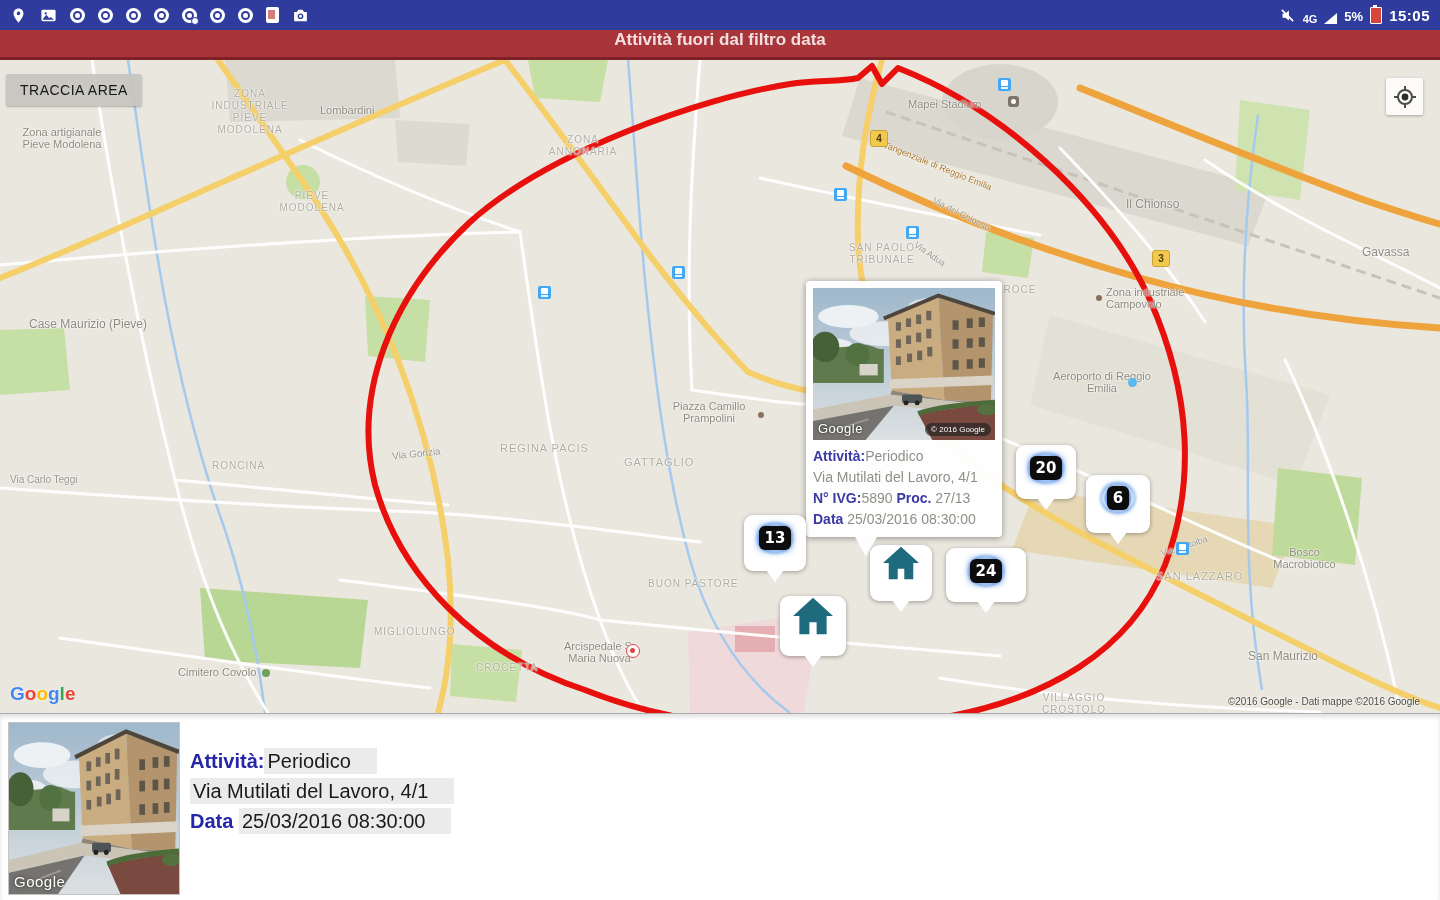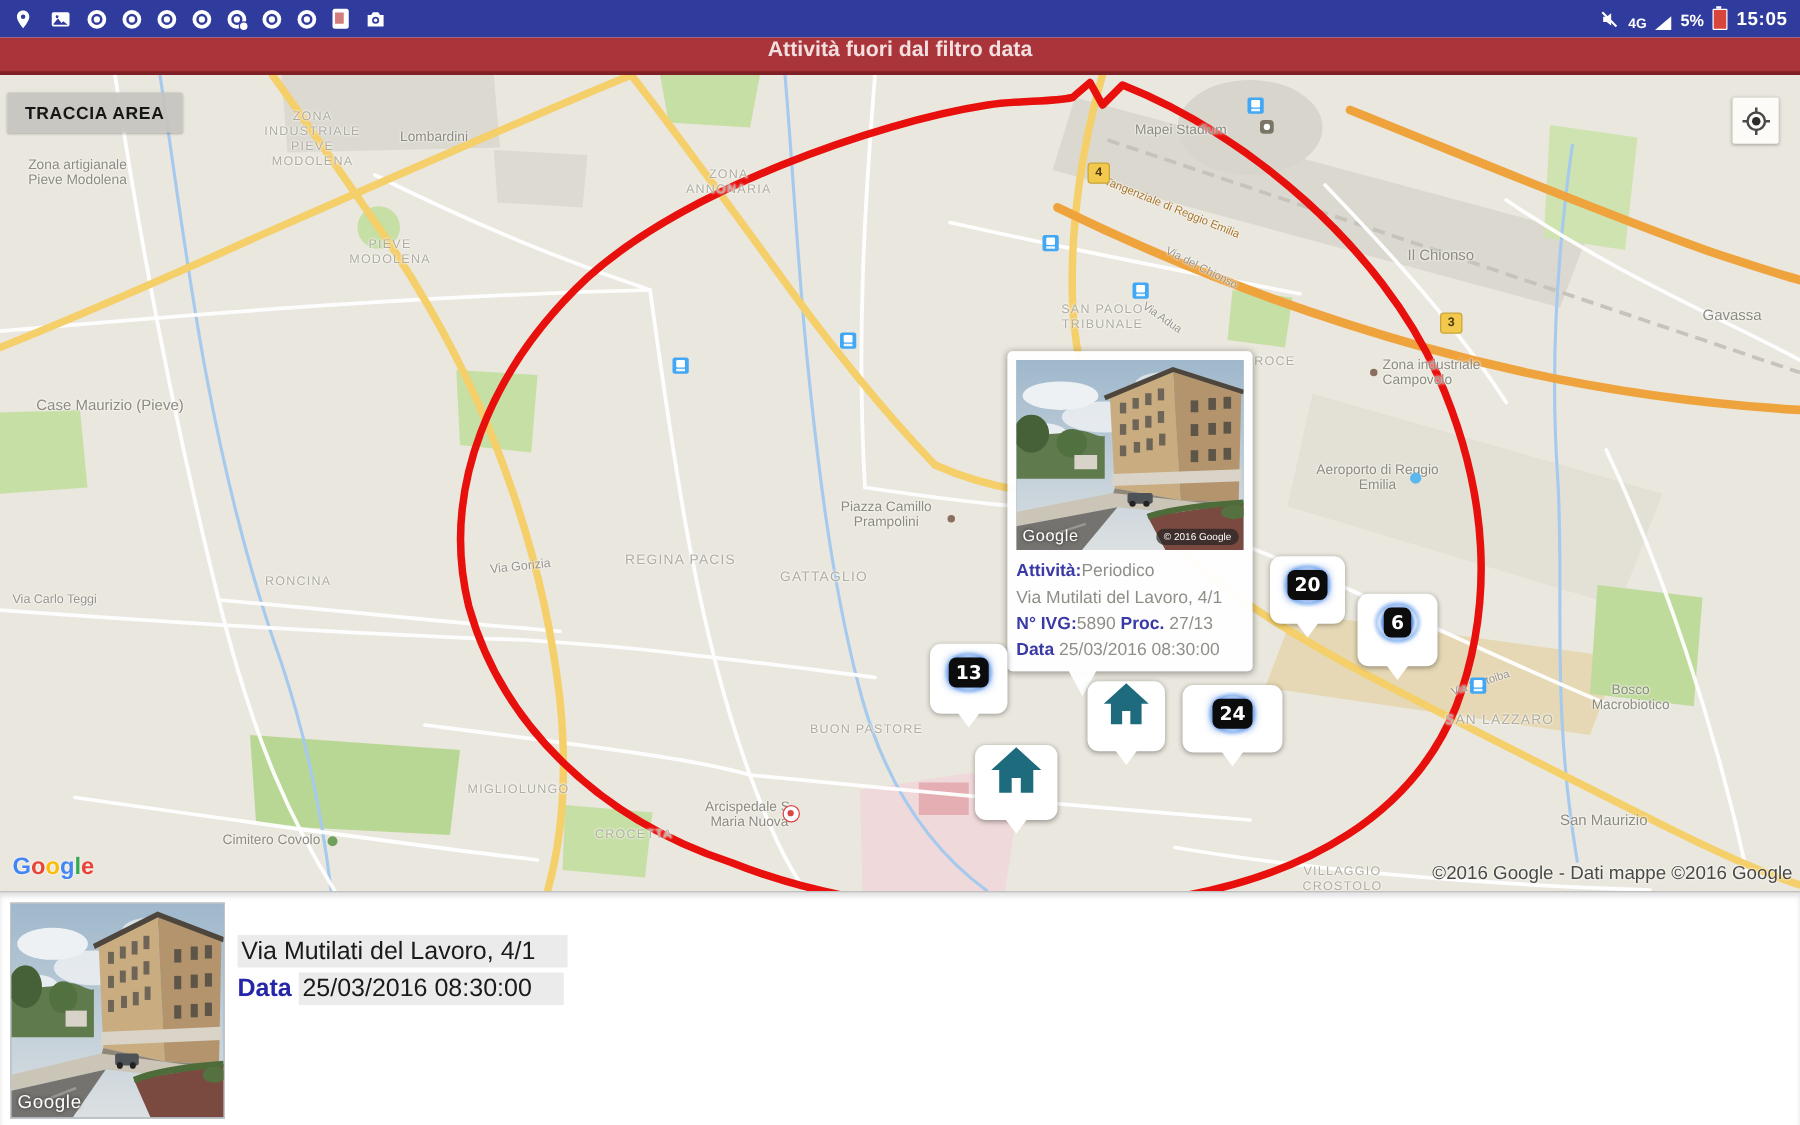--- a/index.html
+++ b/index.html
@@ -40,21 +40,21 @@
   .shield{position:absolute;width:16px;height:15px;background:#F2C94C;border:1px solid #C9A437;border-radius:3px;
           color:#4A3B10;font-size:10px;font-weight:bold;text-align:center;line-height:15px;z-index:3}
   .poi-dot{position:absolute;border-radius:50%;z-index:3}
   .transit{position:absolute;width:13px;height:13px;background:#42A7F5;border-radius:2px;z-index:3}
   .transit::after{content:"";position:absolute;left:3px;top:2px;width:7px;height:6px;background:#fff;border-radius:1px}
   .transit::before{content:"";position:absolute;left:3px;bottom:2px;width:7px;height:2px;background:#fff;opacity:.9}
   .stadium-ic{position:absolute;width:11px;height:11px;background:#7B7568;border-radius:3px;z-index:3}
   .stadium-ic::after{content:"";position:absolute;left:3px;top:3px;width:5px;height:5px;border-radius:50%;background:#fff}
 
   .trace-btn{position:absolute;left:6px;top:14px;background:rgba(198,196,190,.93);border-radius:2px;
-             padding:8px 14px;font-size:14px;font-weight:bold;color:#161616;letter-spacing:.5px;
+             padding:8px 14px;font-size:14px;font-weight:normal;color:#161616;letter-spacing:.5px;
              box-shadow:0 1px 2px rgba(0,0,0,.25);z-index:6}
   .locate-btn{position:absolute;left:1386px;top:18px;width:37px;height:37px;background:#FCFBF8;border-radius:2px;
               box-shadow:0 1px 3px rgba(0,0,0,.3);display:flex;align-items:center;justify-content:center;z-index:6}
 
   
   .marker{position:absolute;width:62px;height:56px;background:#fff;border-radius:9px;
           box-shadow:0 1px 4px rgba(0,0,0,.35);display:flex;justify-content:center;z-index:5}
   .marker::after{content:"";position:absolute;bottom:-11px;left:50%;transform:translateX(-50%);
                  border:9px solid transparent;border-top:12px solid #fff;border-bottom:0}
   .glow{position:relative;width:52px;height:46px;display:flex;align-items:center;justify-content:center;
@@ -74,21 +74,21 @@
   .val{color:#8F8F88}
   .wm{position:absolute;left:5px;bottom:4px;color:#fff;font-size:13px;letter-spacing:.5px;
       text-shadow:0 0 3px rgba(0,0,0,.7)}
   .photo-badge{position:absolute;right:4px;bottom:4px;background:rgba(35,35,35,.68);color:#fff;font-size:8px;
                padding:2px 6px;border-radius:8px}
 
   
   .glogo{position:absolute;left:10px;bottom:8px;font-size:19px;font-weight:bold;z-index:4;
          text-shadow:0 0 2px #fff}
   .c-blue{color:#4285F4}.c-red{color:#EA4335}.c-yel{color:#FBBC05}.c-grn{color:#34A853}
-  .map-copy{position:absolute;right:6px;bottom:6px;font-size:15px;color:#4A4A45;z-index:4;
+  .map-copy{position:absolute;right:20px;bottom:6px;font-size:10px;color:#4A4A45;z-index:4;
             text-shadow:0 0 2px #fff,0 0 2px #fff}
 
   
   .panel{position:absolute;top:713px;left:0;width:1440px;height:187px;background:#fff;
          border-top:1px solid #ADADAD;box-shadow:inset 0 3px 4px rgba(0,0,0,.12)}
   .thumb{position:absolute;left:8px;top:8px;width:170px;height:171px;border:1px solid #C4C4C4;
          position:absolute;overflow:hidden;background:#9FB8CC}
   .p-text{position:absolute;left:190px;top:32px}
   .prow{height:30px;line-height:30px;font-size:20px;white-space:nowrap}
   .p-lbl{color:#2626A8;font-weight:bold}
@@ -396,16 +396,17 @@
 </div>
 
 <div class="panel">
   <div class="thumb">
     <svg width="170" height="171" viewBox="0 0 180 160" preserveAspectRatio="none">
         <use href="#sv-scene"></use>
       </svg>
     <span class="wm" style="font-size:15px">Google</span>
   </div>
   <div class="p-text">
+    <div class="prow"><span class="p-lbl">Attività:</span><span class="p-val band">Periodico</span></div>
     <div class="prow"><span class="p-val band">Via Mutilati del Lavoro, 4/1</span></div>
     <div class="prow"><span class="p-lbl">Data</span> <span class="p-val band">25/03/2016 08:30:00</span></div>
   </div>
 </div>
 
 </body></html>

